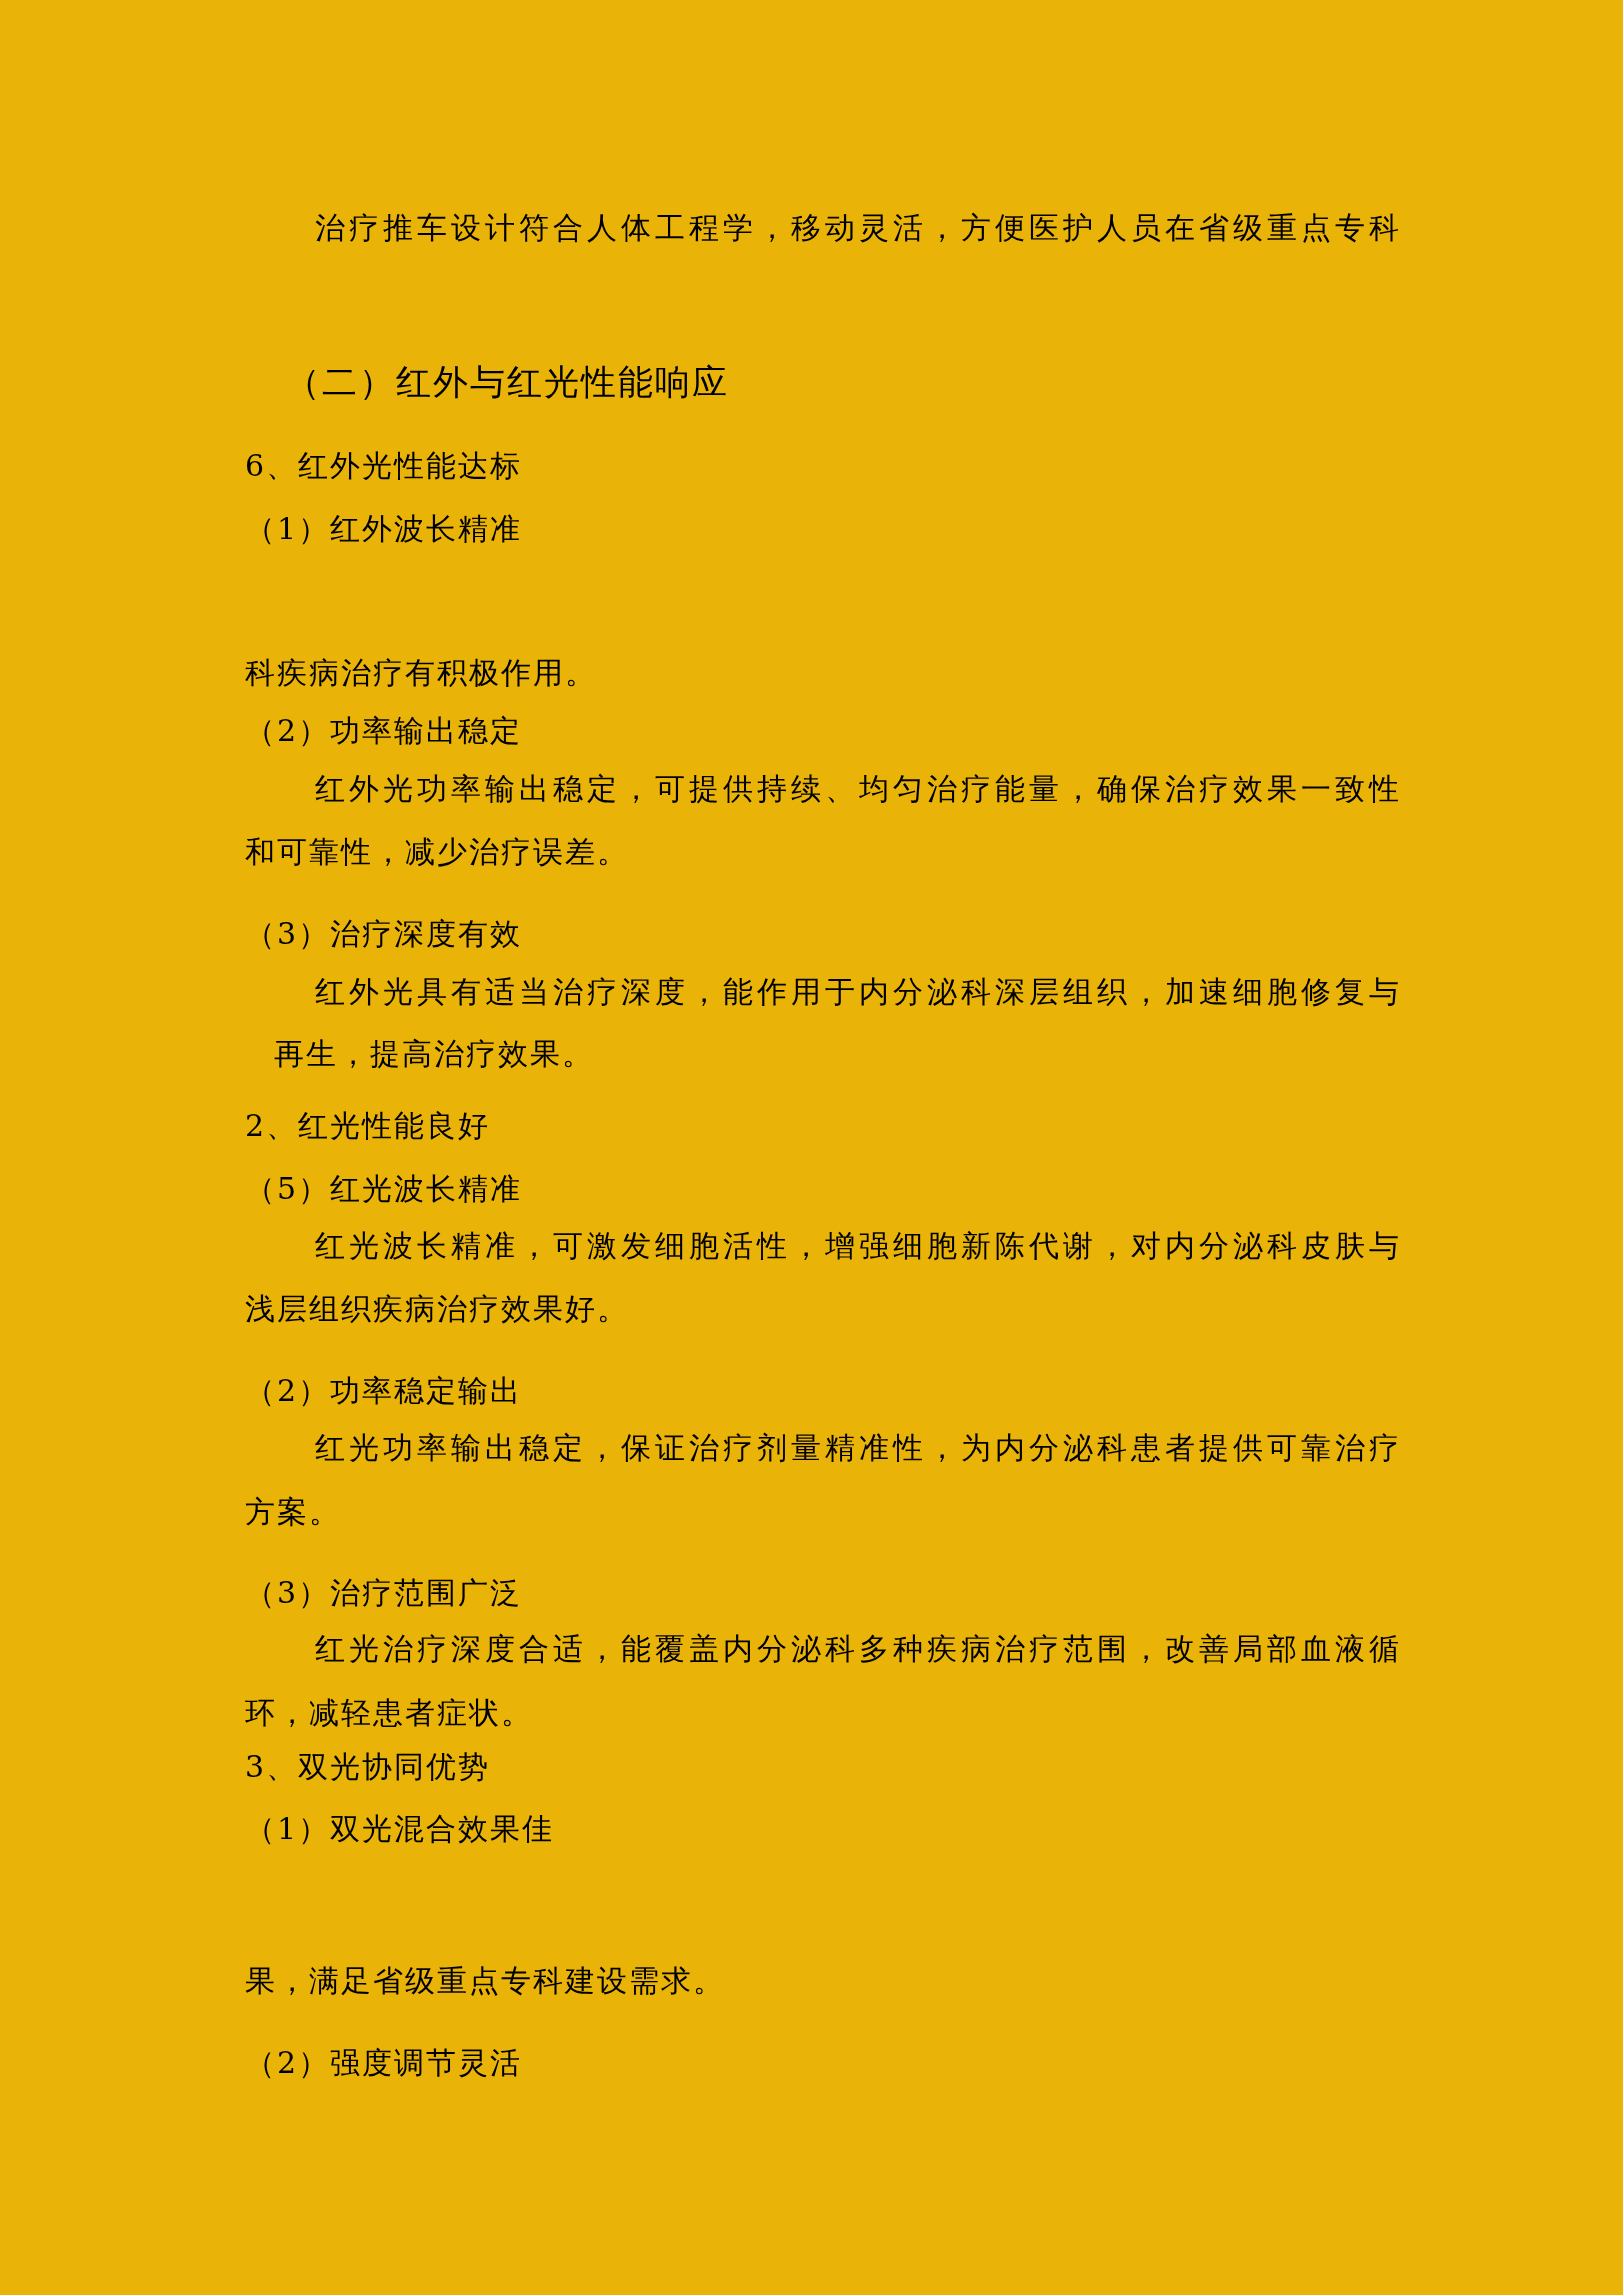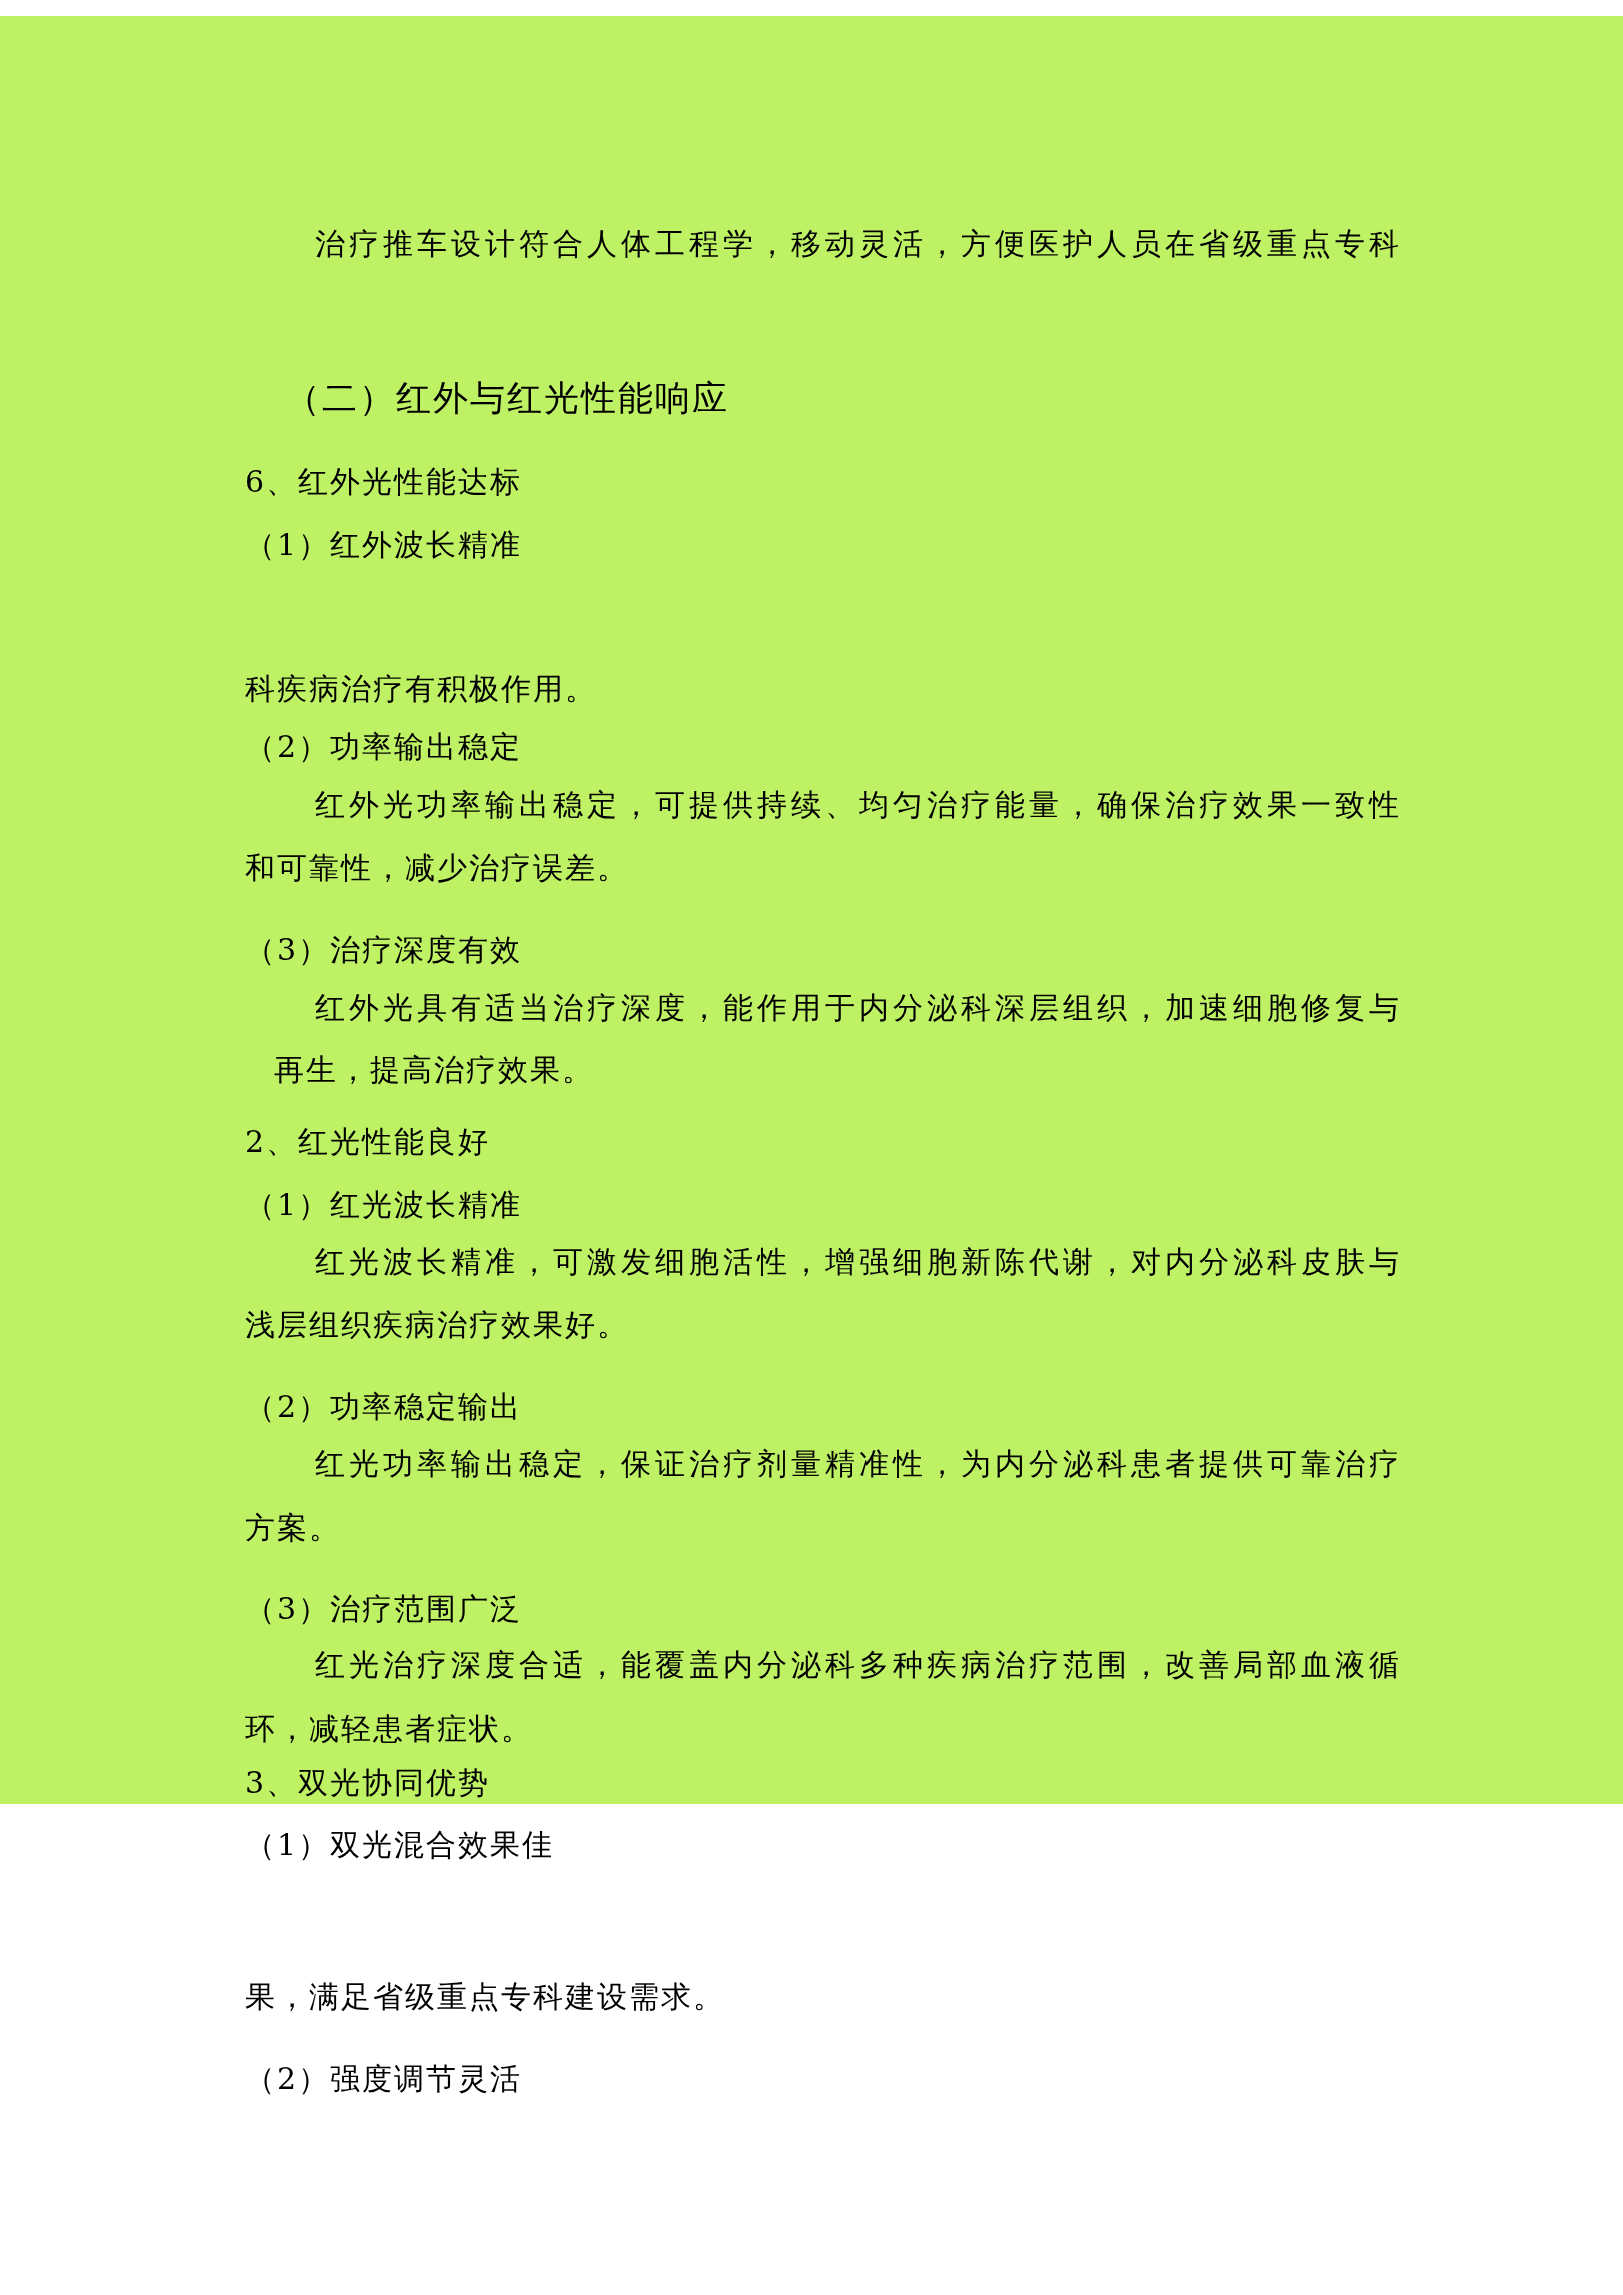--- a/index.html
+++ b/index.html
@@ -11,24 +11,24 @@
       width: 1623px;
       height: 2295px;
       position: relative;
       overflow: hidden;
       font-family: "DejaVu Serif", "Liberation Serif", serif;
       color: #000000;
     }
     .page {
       position: absolute;
       left: 0;
-      top: 16px;
+      top: 0;
       width: 1623px;
-      height: 1788px;
-      background: #bef264;
+      height: 2295px;
+      background: #eab308;
     }
     .line {
       position: absolute;
       white-space: nowrap;
       font-size: 30px;
       line-height: 39px;
       letter-spacing: 2px;
     }
     .h2 {
       font-size: 35px;
@@ -62,21 +62,21 @@
   <div class="line sub" style="top:703px;">（2）功率输出稳定</div>
   <div class="line indent just" style="top:769px; width:1086px;">红外光功率输出稳定，可提供持续、均匀治疗能量，确保治疗效果一致性</div>
   <div class="line flush" style="top:832px;">和可靠性，减少治疗误差。</div>
 
   <div class="line sub" style="top:906px;">（3）治疗深度有效</div>
   <div class="line indent just" style="top:972px; width:1086px;">红外光具有适当治疗深度，能作用于内分泌科深层组织，加速细胞修复与</div>
   <div class="line flush" style="top:1034px;margin-left:29px;">再生，提高治疗效果。</div>
 
   <div class="line flush" style="top:1106px;">2、红光性能良好</div>
 
-  <div class="line sub" style="top:1161px;">（1）红光波长精准</div>
+  <div class="line sub" style="top:1161px;">（5）红光波长精准</div>
   <div class="line indent just" style="top:1226px; width:1086px;">红光波长精准，可激发细胞活性，增强细胞新陈代谢，对内分泌科皮肤与</div>
   <div class="line flush" style="top:1289px;">浅层组织疾病治疗效果好。</div>
 
   <div class="line sub" style="top:1363px;">（2）功率稳定输出</div>
   <div class="line indent just" style="top:1428px; width:1086px;">红光功率输出稳定，保证治疗剂量精准性，为内分泌科患者提供可靠治疗</div>
   <div class="line flush" style="top:1492px;">方案。</div>
 
   <div class="line sub" style="top:1565px;">（3）治疗范围广泛</div>
   <div class="line indent just" style="top:1629px; width:1086px;">红光治疗深度合适，能覆盖内分泌科多种疾病治疗范围，改善局部血液循</div>
   <div class="line flush" style="top:1693px;">环，减轻患者症状。</div>

